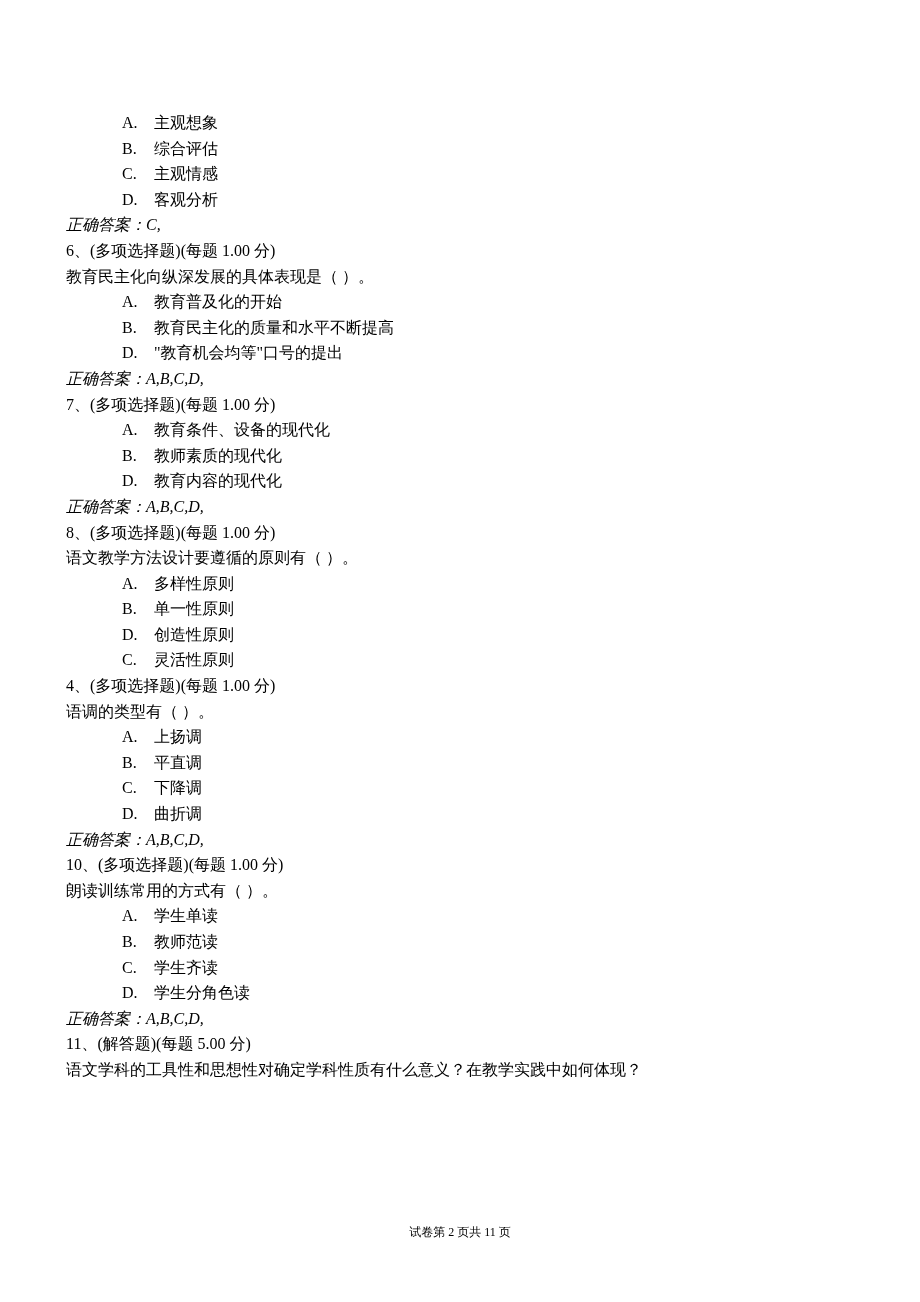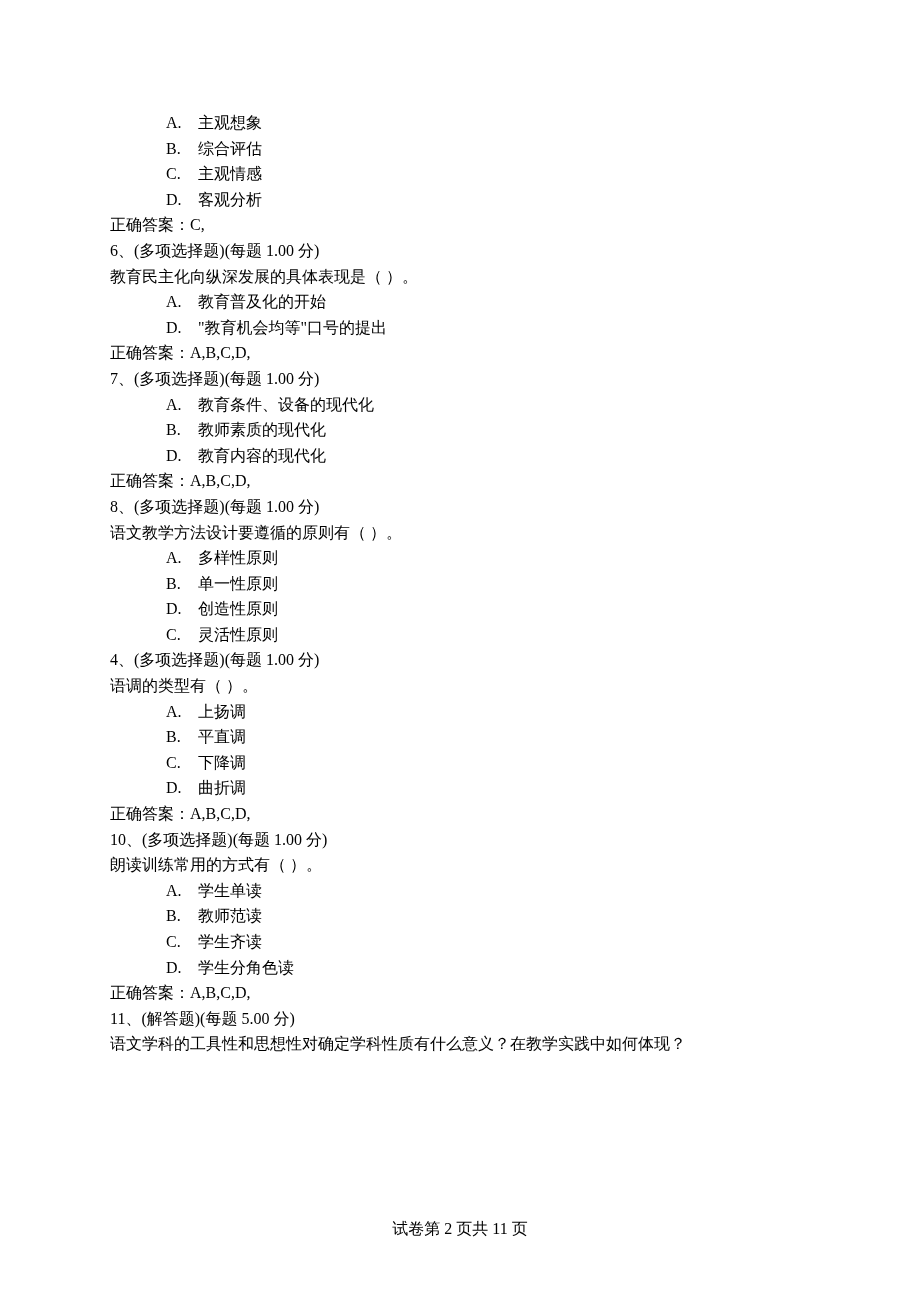--- a/index.html
+++ b/index.html
@@ -7,43 +7,44 @@
     padding: 0;
     background: #ffffff;
     font-family: "SimSun", "宋体", serif;
     font-size: 16px;
     color: #000000;
     line-height: 1.6;
   }
   .page {
     width: 920px;
     min-height: 1302px;
-    padding: 110px 78px 40px 110px;
+    padding: 110px 78px 40px 66px;
     box-sizing: border-box;
     position: relative;
   }
   .option-line {
     padding-left: 56px;
   }
   .answer-line {
     padding-left: 0;
+    font-style: italic;
   }
   .question-line {
     padding-left: 0;
   }
   .stem-line {
     padding-left: 0;
   }
   .footer {
     position: absolute;
     bottom: 60px;
     left: 0;
     width: 100%;
     text-align: center;
-    font-size: 16px;
+    font-size: 12px;
   }
   .opt-label {
     display: inline-block;
     min-width: 28px;
   }
 </style>
 </head>
 <body>
 
 <div class="page">
@@ -67,20 +68,24 @@
     </div>
     <div class="answer-line">正确答案：C,</div>
   </div>
 
   <div>
     <div class="question-line">6、(多项选择题)(每题 1.00 分)</div>
     <div class="stem-line">教育民主化向纵深发展的具体表现是（  ）。</div>
     <div class="option-line">
       <span class="opt-label">A.</span>
       <span>教育普及化的开始</span>
+    </div>
+    <div class="option-line">
+      <span class="opt-label">B.</span>
+      <span>教育民主化的质量和水平不断提高</span>
     </div>
     <div class="option-line">
       <span class="opt-label">D.</span>
       <span> "教育机会均等"口号的提出</span>
     </div>
     <div class="answer-line">正确答案：A,B,C,D,</div>
   </div>
 
   <div>
     <div class="question-line">7、(多项选择题)(每题 1.00 分)</div>

